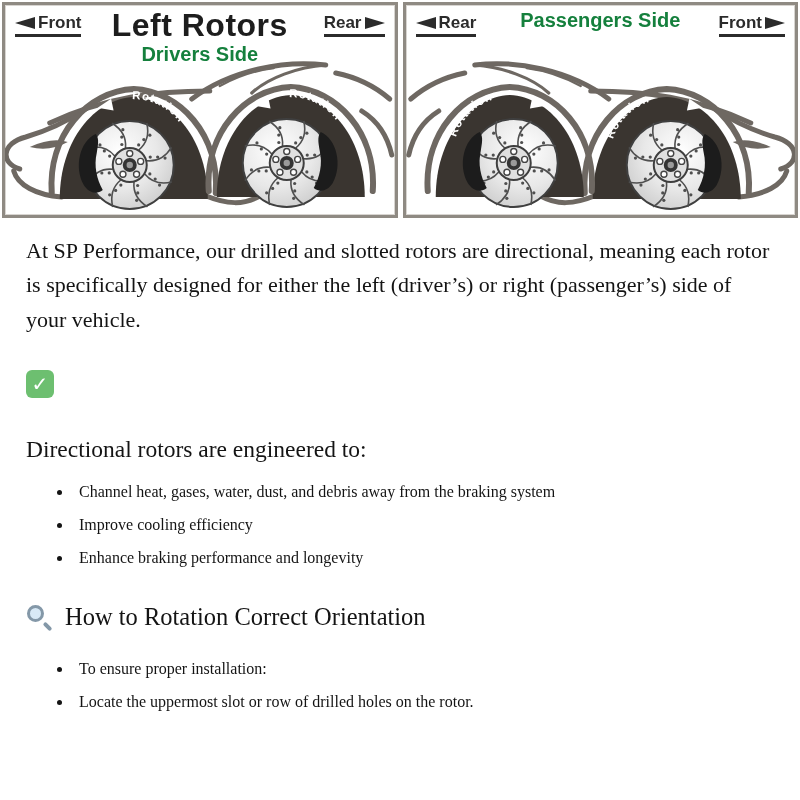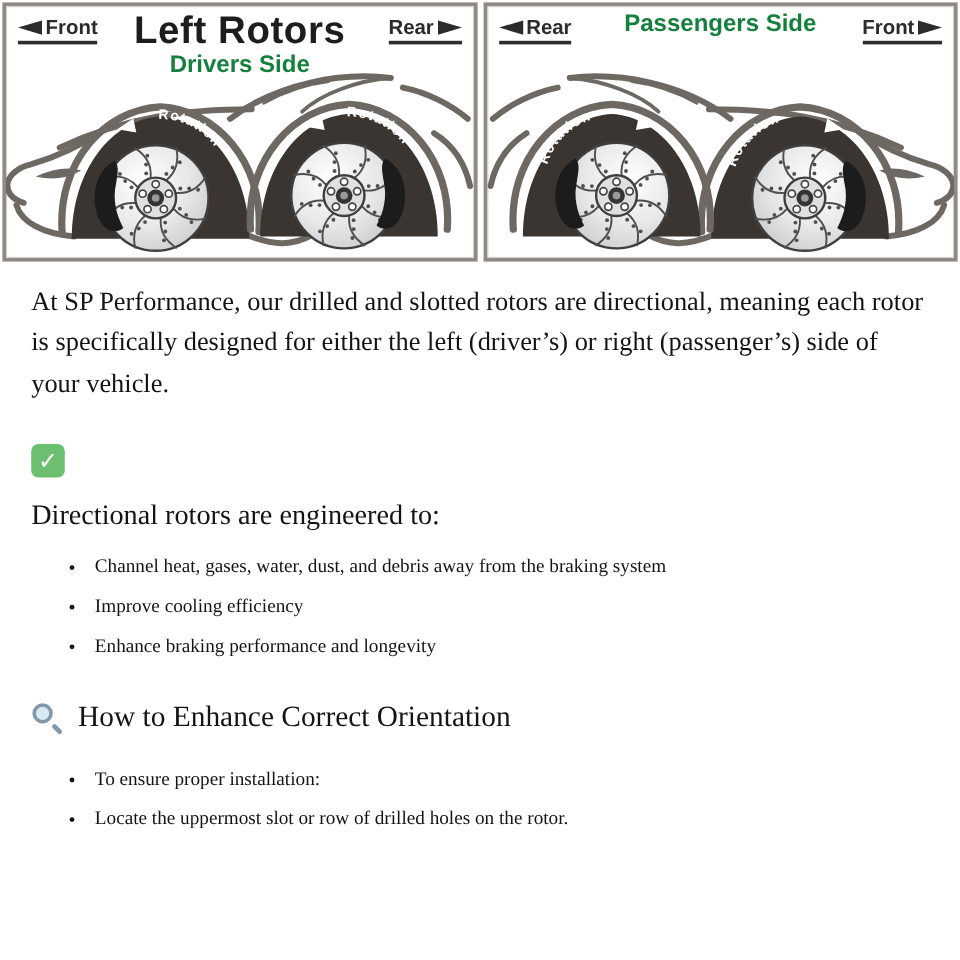--- a/index.html
+++ b/index.html
@@ -34,21 +34,21 @@
   .hub-center { fill:#343434; }
   .hub-dot    { fill:#9a9a9a; }
   .rotation-text { font-family:"Liberation Sans", sans-serif; font-weight:700; font-size:11.5px; fill:#ffffff; letter-spacing:1.1px; }
   .rot-arrow { fill:#ffffff; }
 
   
   .article { padding:16px 26px 10px 26px; }
   .intro { font-size:22px; line-height:1.56; max-width:745px; }
   .sec-head { margin-top:33px; font-size:24.5px; font-weight:700; display:flex; align-items:center; gap:11px; }
   .sec-head.regular { font-weight:400; }
-  .lead { margin-top:19px; font-size:23.5px; }
+  .lead { margin-top:38px; font-size:23.5px; }
   ul.blist { margin:17px 0 0 0; padding-left:47px; list-style:disc; }
   ul.blist li { font-size:16px; line-height:1.5; margin-bottom:9px; max-width:668px; padding-left:6px; }
   .check-icon { width:28px; height:28px; border-radius:6px; background:#6dbf70; color:#fff; flex:0 0 auto;
                 display:inline-flex; align-items:center; justify-content:center;
                 font-family:"DejaVu Sans", sans-serif; font-weight:700; font-size:20px; }
   .mag-icon { position:relative; width:28px; height:28px; flex:0 0 auto; display:inline-block; }
   .mag-icon .lens { position:absolute; left:1px; top:2px; width:17px; height:17px; border:3px solid #8498a8; border-radius:50%; background:#d8e9f6; }
   .mag-icon .handle { position:absolute; left:18px; top:18px; width:10px; height:4px; background:#8498a8; border-radius:2px; transform:rotate(45deg); transform-origin:0 50%; }
 </style>
 </head>
@@ -363,21 +363,21 @@
     <li>Channel heat, gases, water, dust, and debris away from the braking system</li>
     <li>Improve cooling efficiency</li>
     <li>Enhance braking performance and longevity</li>
   </ul>
 
   <div class="sec-head regular">
     <span class="mag-icon">
       <span class="lens"></span>
       <span class="handle"></span>
     </span>
-    <span>How to Enhance Correct Orientation</span>
+    <span>How to Rotation Correct Orientation</span>
   </div>
 
   <ul class="blist" style="margin-top:26px">
     <li>To ensure proper installation:</li>
     <li>Locate the uppermost slot or row of drilled holes on the rotor.</li>
 
   </ul>
 </div>
 
 </body></html>

